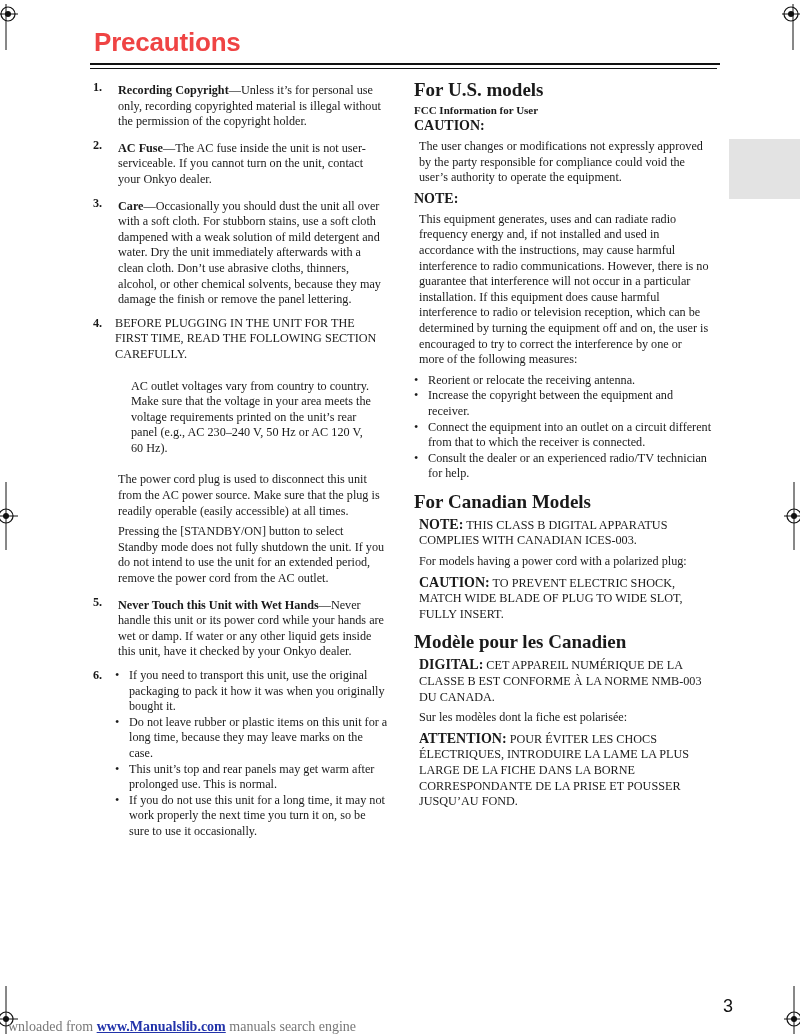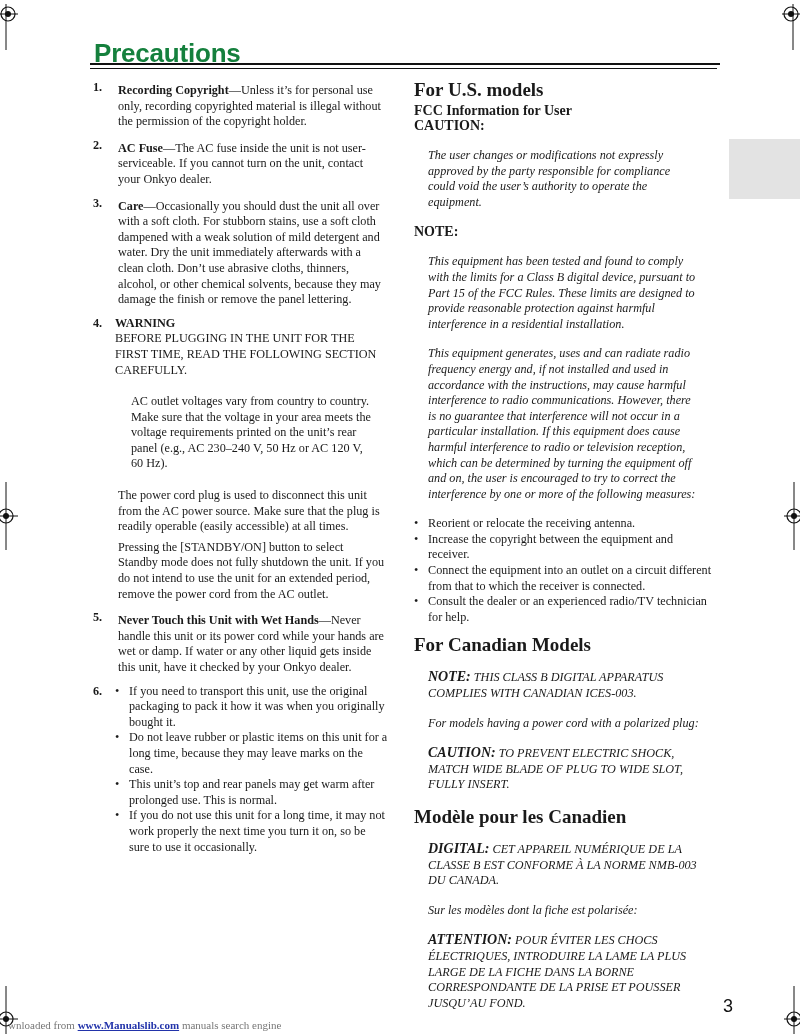--- a/index.html
+++ b/index.html
@@ -1,21 +1,21 @@
 <!DOCTYPE html>
 <html><head>
 <meta charset="utf-8">
 <style>
   html, body { margin: 0; padding: 0; background: #ffffff; }
   body { width: 800px; height: 1036px; position: relative; overflow: hidden; font-family: "Liberation Serif", serif; color: #1a1a1a; }
 
   .reg { position: absolute; width: 24px; height: 24px; }
   .reg svg { display: block; }
 
-  .page-title { position: absolute; left: 94px; top: 38px; font-family: "Liberation Sans", sans-serif; font-weight: bold; font-size: 26px; letter-spacing: -0.2px; color: #15803d; }
+  .page-title { position: absolute; left: 94px; top: 27px; font-family: "Liberation Sans", sans-serif; font-weight: bold; font-size: 26px; letter-spacing: -0.2px; color: #ef4444; }
   .rule-thick { position: absolute; left: 90px; top: 63px; width: 630px; height: 2px; background: #111; }
   .rule-thin { position: absolute; left: 90px; top: 68px; width: 627px; height: 1px; background: #111; }
 
   .side-tab { position: absolute; left: 729px; top: 139px; width: 71px; height: 60px; background: #e3e3e3; }
 
   .col { position: absolute; top: 80px; font-size: 12.2px; line-height: 15.6px; }
   .col-left { left: 93px; width: 295px; }
   .col-right { left: 414px; width: 300px; }
 
   .item { display: flex; margin-bottom: 5px; }
@@ -24,28 +24,28 @@
   .item-body p { margin: 3px; }
   .item-body p + p { margin-top: 5px; }
   .b { font-weight: bold; }
 
   .bullets { margin: 0; padding: 0; list-style: none; }
   .bullets li { display: flex; }
   .bullets li .dot { width: 14px; flex: none; text-align: left; }
   .bullets li .txt { flex: 1; }
 
   .h2 { font-weight: bold; font-size: 19px; line-height: 20px; margin: 0 0 3px 0; }
-  .h3 { font-weight: bold; font-size: 14px; line-height: 15px; margin: 0; }
+  .h3 { font-weight: bold; font-size: 11px; line-height: 15px; margin: 0; }
   .h4 { font-weight: bold; font-size: 14px; line-height: 16px; margin: 0; }
-  .para { margin: 14px; font-style: italic; }
+  .para { margin: 5px; }
   .label-inline { font-weight: bold; font-size: 14px; }
   .section { margin-bottom: 10px; }
 
   .page-number { position: absolute; left: 723px; top: 996px; font-family: "Liberation Sans", sans-serif; font-size: 18px; color: #111; }
-  .footer { position: absolute; left: 8px; top: 1019px; font-family: "Liberation Serif", serif; font-size: 11px; color: #777; }
+  .footer { position: absolute; left: 8px; top: 1019px; font-family: "Liberation Serif", serif; font-size: 14px; color: #777; }
   .footer a { color: #2233aa; text-decoration: underline; font-weight: bold; }
 </style>
 </head>
 <body>
 
 <div class="reg" style="left:-2px; top:2px;">
   <svg width="24" height="50" viewBox="0 0 24 50">
       <circle cx="10" cy="12" r="7" fill="none" stroke="#111" stroke-width="1.2"></circle>
       <circle cx="10" cy="12" r="3" fill="#111"></circle>
       <line x1="0" y1="12" x2="20" y2="12" stroke="#111" stroke-width="1"></line>
@@ -118,21 +118,20 @@
   <div class="item">
     <div class="item-num">3.</div>
     <div class="item-body">
       <p><span class="b">Care</span><span>—Occasionally you should dust the unit all over with a soft cloth. For stubborn stains, use a soft cloth dampened with a weak solution of mild detergent and water. Dry the unit immediately afterwards with a clean cloth. Don’t use abrasive cloths, thinners, alcohol, or other chemical solvents, because they may damage the finish or remove the panel lettering.</span></p>
     </div>
   </div>
 
   <div class="item">
     <div class="item-num">4.</div>
     <div class="item-body">
-      <p style="margin:0"><span class="b">WARNING</span></p>
       <p style="margin:0">BEFORE PLUGGING IN THE UNIT FOR THE FIRST TIME, READ THE FOLLOWING SECTION CAREFULLY.</p>
       <p style="margin:16px">AC outlet voltages vary from country to country. Make sure that the voltage in your area meets the voltage requirements printed on the unit’s rear panel (e.g., AC 230–240 V, 50 Hz or AC 120 V, 60 Hz).</p>
       <p>The power cord plug is used to disconnect this unit from the AC power source. Make sure that the plug is readily operable (easily accessible) at all times.</p>
       <p>Pressing the [STANDBY/ON] button to select Standby mode does not fully shutdown the unit. If you do not intend to use the unit for an extended period, remove the power cord from the AC outlet.</p>
     </div>
   </div>
 
   <div class="item">
     <div class="item-num">5.</div>
     <div class="item-body">
@@ -166,21 +165,20 @@
 </div>
 
 <div class="col col-right">
 
   <div class="section">
     <h2 class="h2">For U.S. models</h2>
     <h3 class="h3">FCC Information for User</h3>
     <h4 class="h4">CAUTION:</h4>
     <p class="para">The user changes or modifications not expressly approved by the party responsible for compliance could void the user’s authority to operate the equipment.</p>
     <h4 class="h4">NOTE:</h4>
-    <p class="para">This equipment has been tested and found to comply with the limits for a Class B digital device, pursuant to Part 15 of the FCC Rules. These limits are designed to provide reasonable protection against harmful interference in a residential installation.</p>
     <p class="para">This equipment generates, uses and can radiate radio frequency energy and, if not installed and used in accordance with the instructions, may cause harmful interference to radio communications. However, there is no guarantee that interference will not occur in a particular installation. If this equipment does cause harmful interference to radio or television reception, which can be determined by turning the equipment off and on, the user is encouraged to try to correct the interference by one or more of the following measures:</p>
     <ul class="bullets">
       <li>
           <span class="dot">•</span>
           <span class="txt">Reorient or relocate the receiving antenna.</span>
         </li>
       <li>
           <span class="dot">•</span>
           <span class="txt">Increase the copyright between the equipment and receiver.</span>
         </li>

